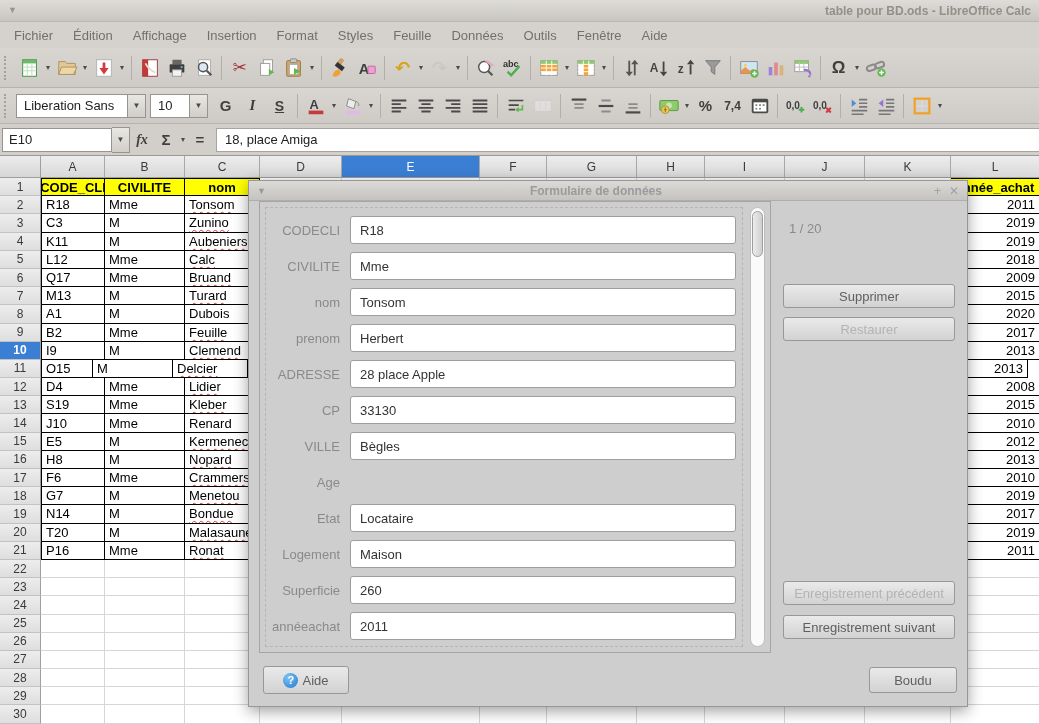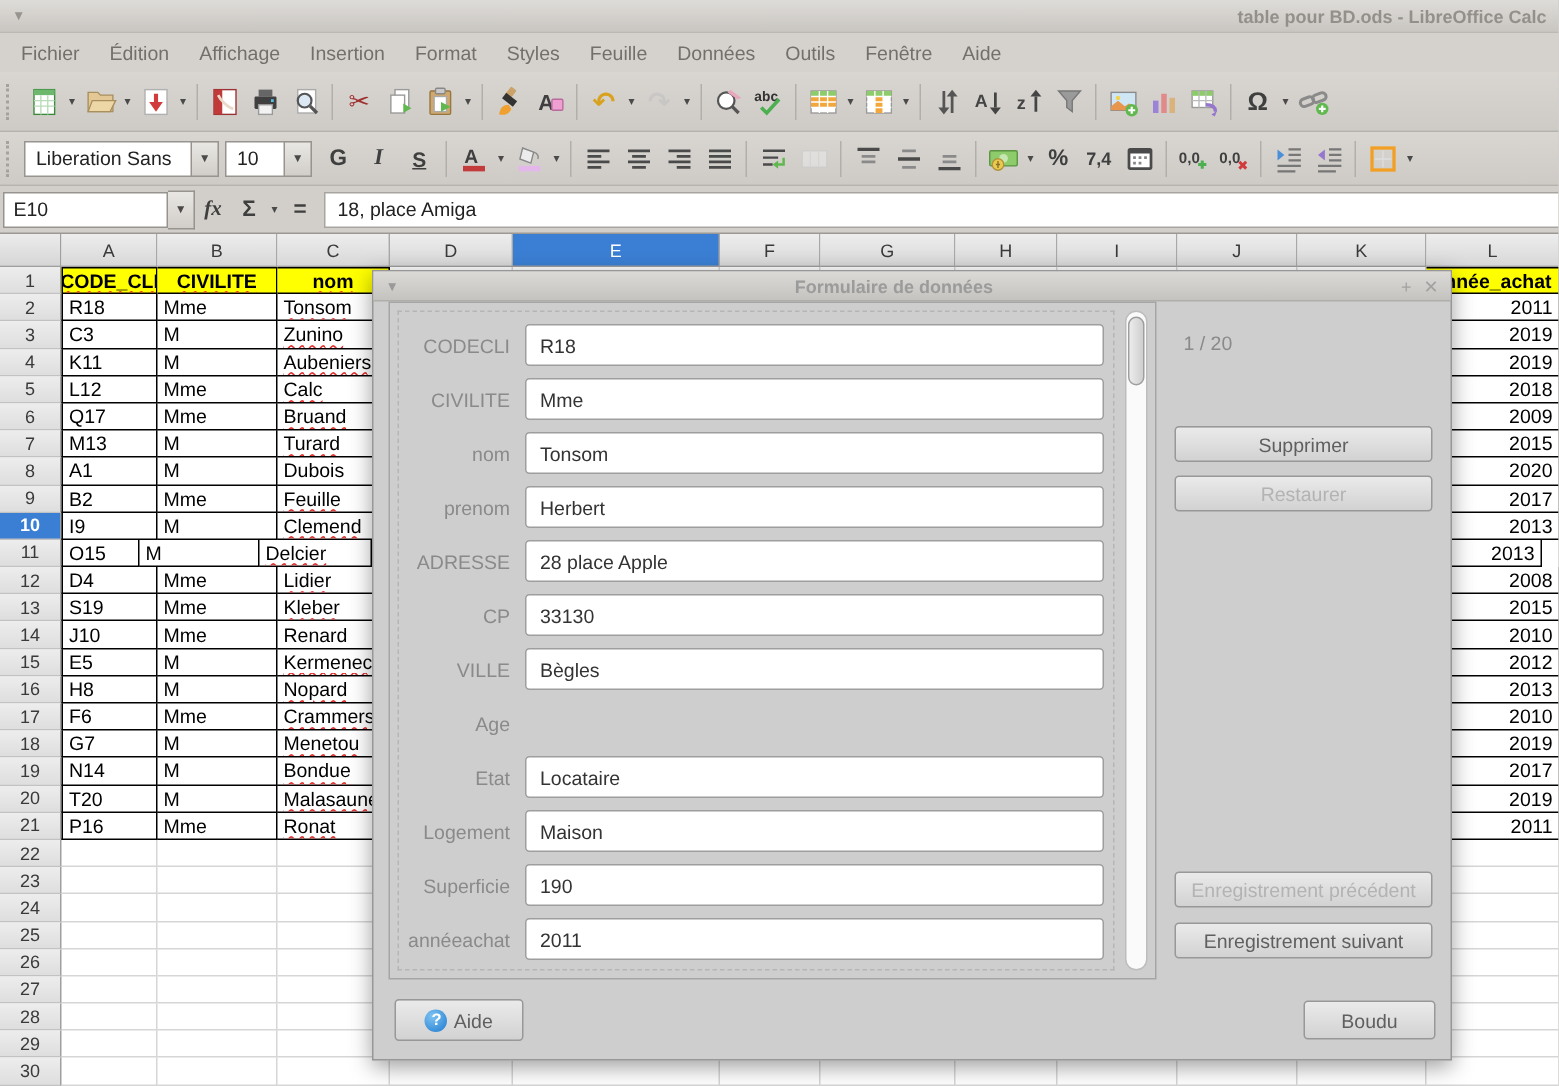--- a/index.html
+++ b/index.html
@@ -1130,21 +1130,21 @@
           <div class="field-row">
             <span class="field-label">Etat</span>
             <span class="field-input">Locataire</span>
           </div>
           <div class="field-row">
             <span class="field-label">Logement</span>
             <span class="field-input">Maison</span>
           </div>
           <div class="field-row">
             <span class="field-label">Superficie</span>
-            <span class="field-input">190</span>
+            <span class="field-input">260</span>
           </div>
           <div class="field-row">
             <span class="field-label">annéeachat</span>
             <span class="field-input">2011</span>
           </div>
         </div>
       <div class="dlg-scroll">
         <div class="dlg-thumb"></div>
       </div>
     </div>

